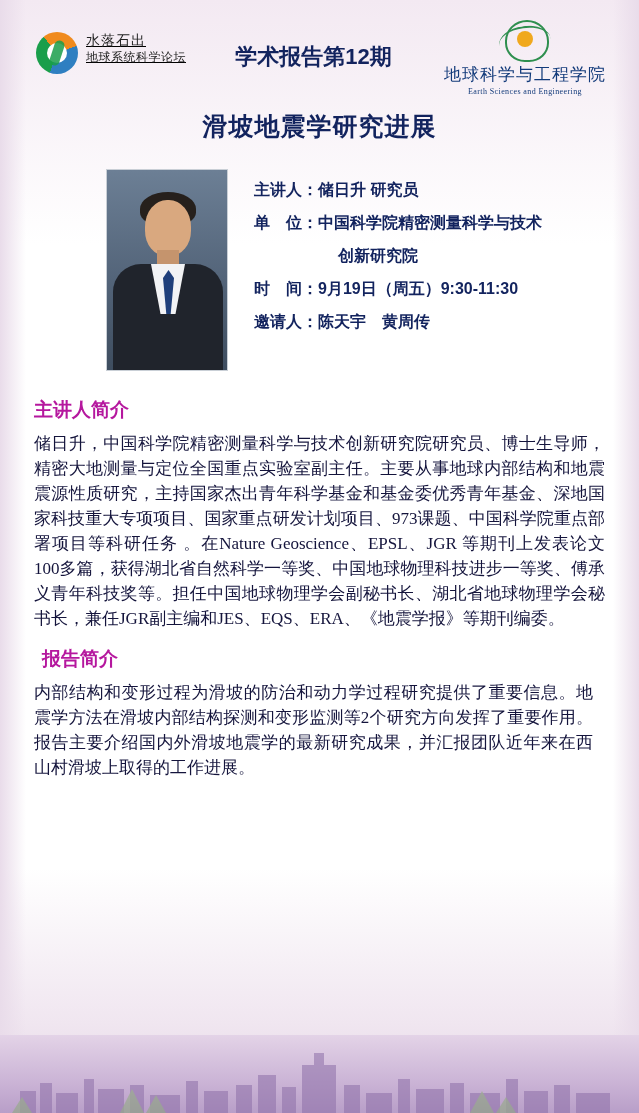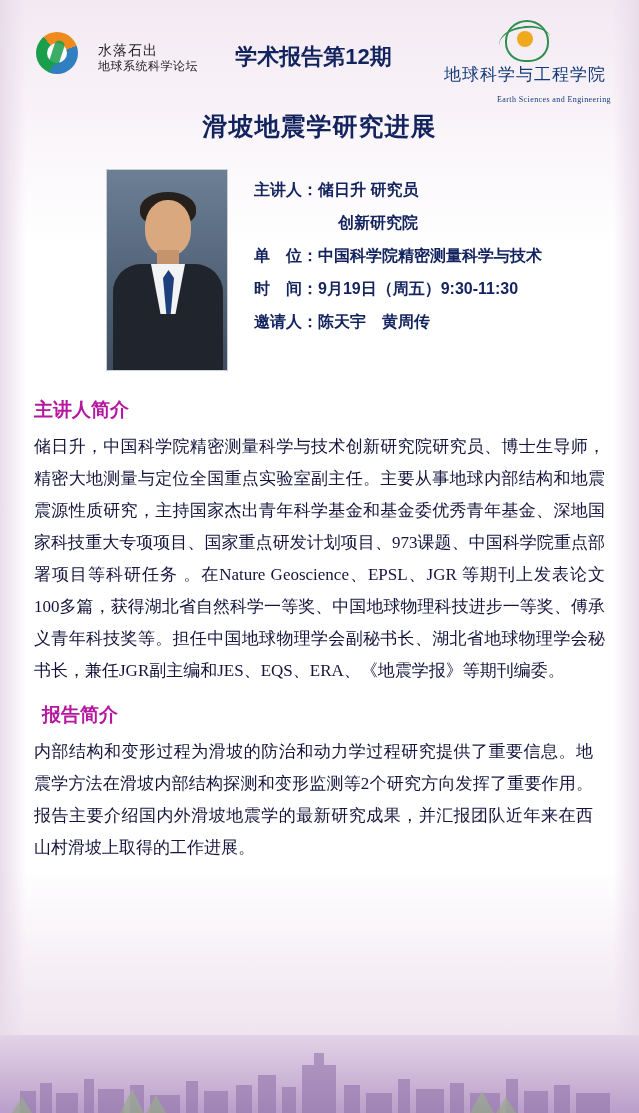--- a/index.html
+++ b/index.html
@@ -40,22 +40,23 @@
   
   .header {
     position: relative;
     height: 96px;
   }
   .logo-left {
     position: absolute;
     left: 36px;
     top: 32px;
     display: flex;
-    align-items: flex-end;
-    gap: 20px;
+    align-items: flex-start;
+    gap: 8px;
+    text-decoration: underline;
   }
   .logo-mark {
     width: 42px;
     height: 42px;
     border-radius: 50%;
     background:
       radial-gradient(circle at 50% 50%, #ffffff 0 6px, rgba(255,255,255,0) 7px),
       conic-gradient(from 200deg, #1a9e4b 0deg 120deg, #f08a1d 120deg 230deg, #2f7fc1 230deg 360deg);
       position: relative;
   }
@@ -150,22 +151,21 @@
   .school-cn {
     font-size: 17px;
     color: #123a7a;
     font-family: Liberation Sans, sans-serif;
     letter-spacing: 1px;
   }
   .school-en {
     font-size: 8px;
     color: #123a7a;
     letter-spacing: .4px;
-    margin-top: 9px;
-    text-align: right;
+    margin-top: 1px;
   }
 
   
   .main-title {
     text-align: center;
     font-family: "Liberation Sans", sans-serif;
     font-weight: bold;
     font-size: 25px;
     color: #12235e;
     margin-top: 14px;
@@ -268,21 +268,21 @@
     font-family: "Liberation Sans", sans-serif;
     font-weight: bold;
     font-size: 19px;
     color: #b5179e;
     margin-top: 26px;
     margin-bottom: 8px;
   }
   .section-body {
     font-family: "Liberation Serif", serif;
     font-size: 17px;
-    line-height: 32px;
+    line-height: 25px;
     color: #14143c;
     text-align: justify;
   }
   .speaker-bio {
     text-indent: 0;
   }
   .talk-title {
     margin-top: 15px;
     margin-left: 8px;
   }
@@ -358,24 +358,24 @@
       <div class="p-body"></div>
       <div class="p-shirt"></div>
       <div class="p-tie"></div>
     </div>
 
     <div class="info-list">
       <div class="info-item">
         <span class="info-label">主讲人：</span><span>储日升 研究员</span>
       </div>
       <div class="info-item">
+        <span class="info-label">单　位：</span><span>中国科学院精密测量科学与技术</span>
+      </div>
+      <div class="info-item">
         <span class="info-cont">创新研究院</span>
-      </div>
-      <div class="info-item">
-        <span class="info-label">单　位：</span><span>中国科学院精密测量科学与技术</span>
       </div>
       <div class="info-item">
         <span class="info-label">时　间：</span><span>9月19日（周五）9:30-11:30</span>
       </div>
       <div class="info-item">
         <span class="info-label">邀请人：</span><span>陈天宇　黄周传</span>
       </div>
     </div>
   </div>
 

